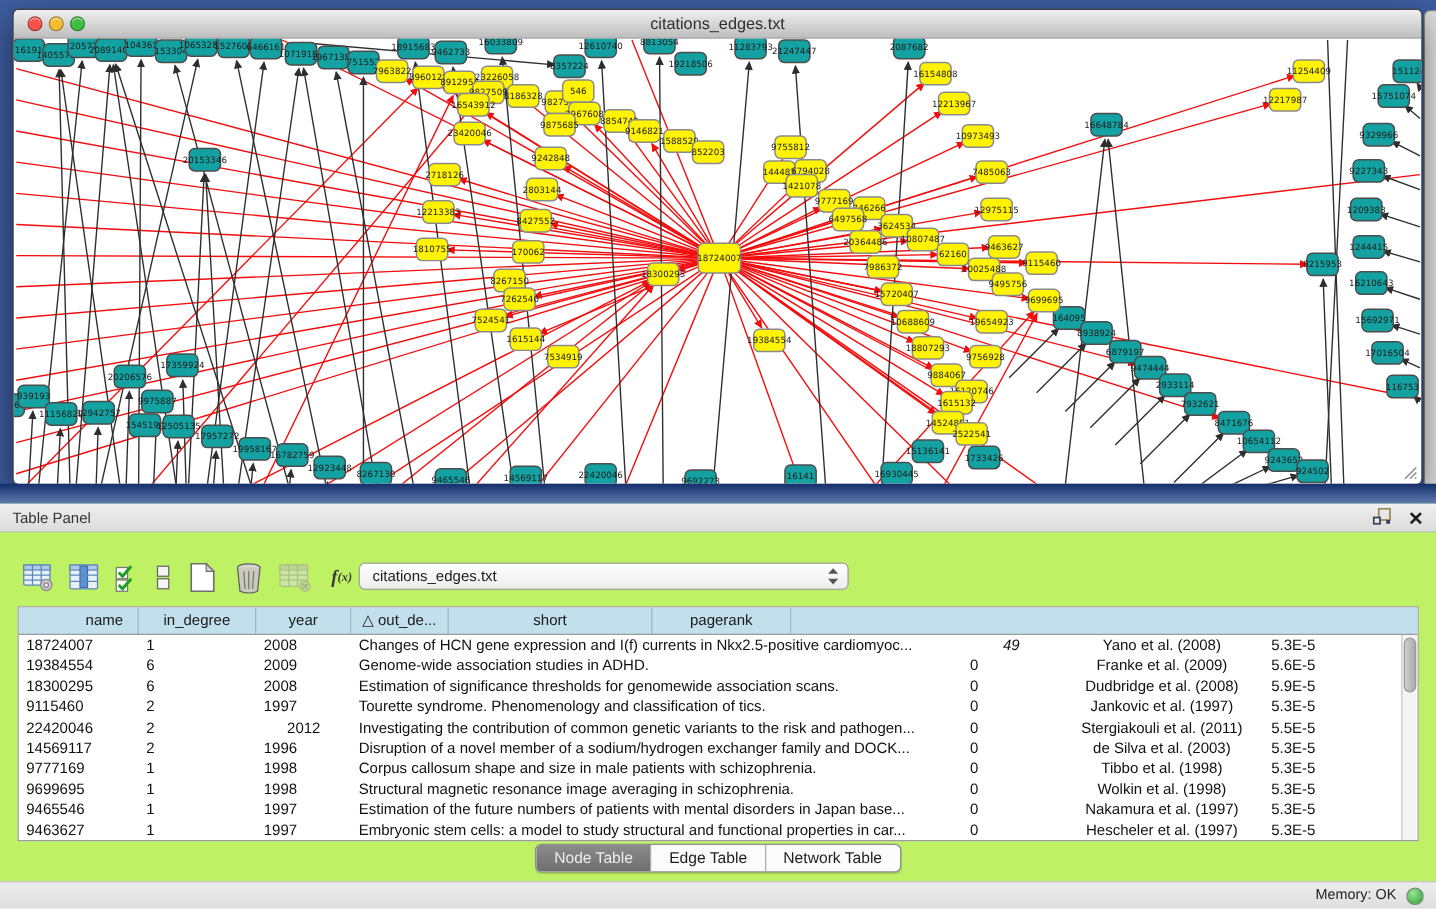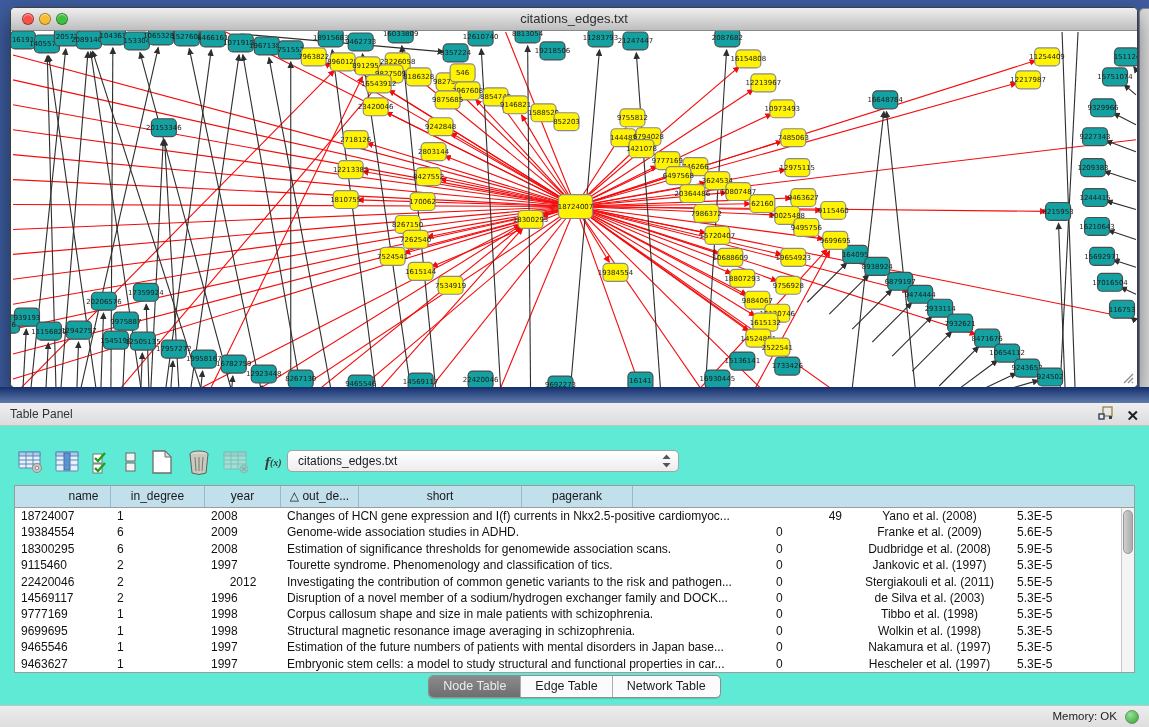--- a/index.html
+++ b/index.html
@@ -22,21 +22,21 @@
   .light { width: 12px; height: 12px; border-radius: 50%; border: 1px solid rgba(0,0,0,.35);
            box-shadow: inset 0 1px 1px rgba(255,255,255,.6); }
   .wtitle { text-align: center; font-size: 13px; color: #2E2E2E; line-height: 22px; }
   .canvas { position: absolute; left: 0; top: 23px; right: 0; bottom: 0; background: #FFF; }
   .canvas svg { width: 100%; height: 100%; display: block; }
 
   .splitter-handle { position: absolute; left: 566px; top: 395px; width: 16px; height: 6px;
                      background: #9DAECB; border-radius: 3px; border: 1px solid #6F82A8; }
 
   
-  .table-panel { position: absolute; left: 0; top: 403px; width: 1149px; height: 302px; background: #5eead4; }
+  .table-panel { position: absolute; left: 0; top: 403px; width: 1149px; height: 302px; background: #bef264; }
   .panel-header { position: relative; height: 23px; background: linear-gradient(#EFEFEF, #DCDCDC);
                   border-bottom: 1px solid #C2C2C2; }
   .panel-title { font-size: 12px; color: #333; line-height: 22px; padding-left: 10px; }
   .panel-header-icons { position: absolute; right: 10px; top: 3px; display: flex; gap: 12px; align-items: center; }
   .close-x { font-size: 15px; font-weight: bold; color: #1E1E1E; line-height: 16px; cursor: default; }
 
   .toolbar { position: absolute; left: 18px; top: 44px; height: 30px; display: flex; align-items: center; }
   .tool { margin-right: 11px; display: flex; align-items: center; }
   .fx { font-family: "Liberation Serif", serif; font-style: italic; font-weight: bold;
         font-size: 15px; color: #3A3A3A; margin: 0 4px; }
@@ -892,21 +892,21 @@
           <div class="hcell" style="width: 78px;">△ out_de...</div>
           <div class="hcell" style="width: 163px;">short</div>
           <div class="hcell" style="width: 111px;">pagerank</div>
         </div>
       <div class="tbody" id="tbody">
           <div class="trow">
             <div class="tcell" style="width: 96px; text-align: left;">18724007</div>
             <div class="tcell" style="width: 94px; text-align: left;">1</div>
             <div class="tcell" style="width: 76px; text-align: left;">2008</div>
             <div class="tcell" style="width: 489px; text-align: left;">Changes of HCN gene expression and I(f) currents in Nkx2.5-positive cardiomyoc...</div>
-            <div class="tcell" style="width: 78px; text-align: right;">49</div>
+            <div class="tcell" style="width: 78px; text-align: center; font-style: italic;">49</div>
             <div class="tcell" style="width: 163px; text-align: center;">Yano et al. (2008)</div>
             <div class="tcell" style="width: 111px; text-align: left;">5.3E-5</div>
           </div>
           <div class="trow">
             <div class="tcell" style="width: 96px; text-align: left;">19384554</div>
             <div class="tcell" style="width: 94px; text-align: left;">6</div>
             <div class="tcell" style="width: 76px; text-align: left;">2009</div>
             <div class="tcell" style="width: 489px; text-align: left;">Genome-wide association studies in ADHD.</div>
             <div class="tcell" style="width: 78px; text-align: left;">0</div>
             <div class="tcell" style="width: 163px; text-align: center;">Franke et al. (2009)</div>

